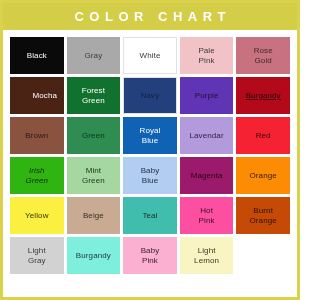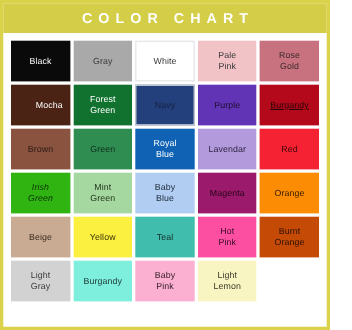--- a/index.html
+++ b/index.html
@@ -145,25 +145,25 @@
         <div class="swatch" style="background: rgb(177, 205, 242);">
           <span class="swatch-label" style="color: rgb(34, 48, 63);">Baby
 Blue</span>
         </div>
         <div class="swatch" style="background: rgb(156, 26, 107);">
           <span class="swatch-label" style="color: rgb(34, 5, 22);">Magenta</span>
         </div>
         <div class="swatch" style="background: rgb(251, 140, 4);">
           <span class="swatch-label" style="color: rgb(58, 32, 1);">Orange</span>
         </div>
+        <div class="swatch" style="background: rgb(251, 240, 63);">
+          <span class="swatch-label" style="color: rgb(58, 53, 10);">Yellow</span>
+        </div>
         <div class="swatch" style="background: rgb(201, 171, 147);">
           <span class="swatch-label" style="color: rgb(58, 45, 34);">Beige</span>
-        </div>
-        <div class="swatch" style="background: rgb(251, 240, 63);">
-          <span class="swatch-label" style="color: rgb(58, 53, 10);">Yellow</span>
         </div>
         <div class="swatch" style="background: rgb(65, 189, 173);">
           <span class="swatch-label" style="color: rgb(20, 48, 41);">Teal</span>
         </div>
         <div class="swatch" style="background: rgb(252, 79, 162);">
           <span class="swatch-label" style="color: rgb(58, 12, 40);">Hot
 Pink</span>
         </div>
         <div class="swatch" style="background: rgb(196, 74, 6);">
           <span class="swatch-label" style="color: rgb(46, 17, 1);">Burnt

